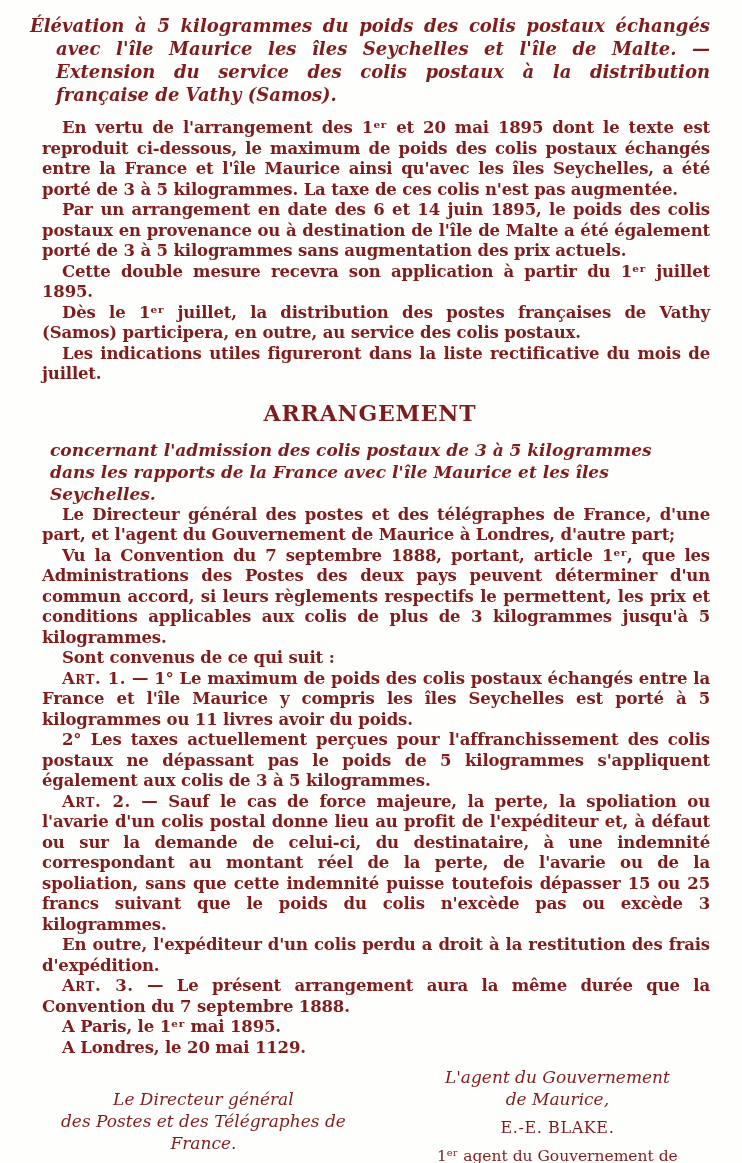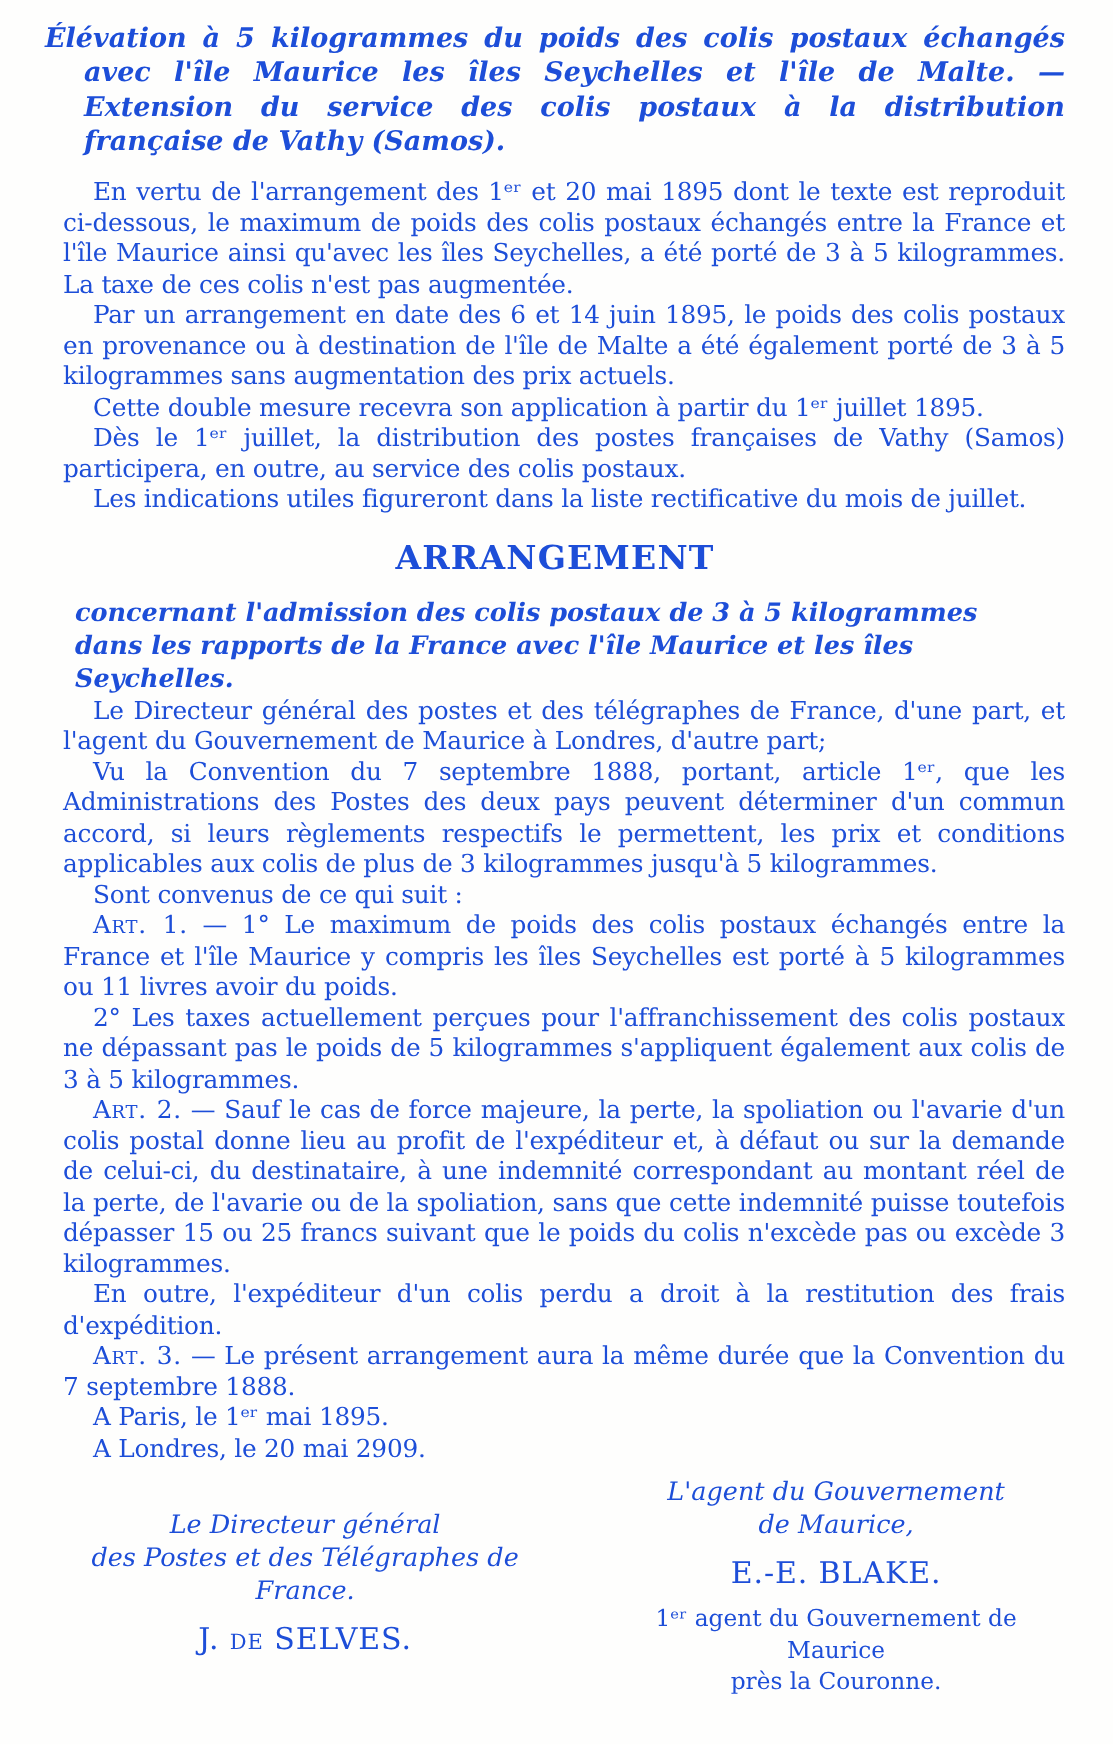--- a/index.html
+++ b/index.html
@@ -12,39 +12,40 @@
     height: 1163px;
     overflow: hidden;
   }
   .page {
     box-sizing: border-box;
     width: 742px;
     height: 1163px;
     padding: 14px 32px 0 30px;
     background: #fefefd;
     font-family: "DejaVu Serif", "Liberation Serif", serif;
-    color: #1d4ed8;
+    color: #7f1d1d;
   }
   .doc-title {
     font-weight: bold;
     font-style: italic;
     font-size: 18px;
     line-height: 23px;
     padding-left: 26px;
     text-indent: -26px;
     margin: 0 0 12px 0;
     text-align: justify;
   }
   p.body {
     font-size: 16.5px;
     line-height: 20.5px;
     letter-spacing: -0.15px;
     text-align: justify;
     margin: 0 0 0 12px;
     text-indent: 20px;
+    font-weight: bold;
   }
   p.noj { text-align: left; }
   .mt-sm { margin-top: 6px; }
   .mt-md { margin-top: 10px; }
   .mt-lg { margin-top: 14px; }
   .sc { font-variant: small-caps; letter-spacing: 0.5px; }
   .heading {
     text-align: center;
     font-size: 22px;
     font-weight: bold;
@@ -67,21 +68,21 @@
   .sig-col { box-sizing: border-box; text-align: center; }
   .sig-col.left { width: 51%; padding-top: 22px; }
   .sig-col.right { width: 49%; padding-left: 28px; }
   .sig-role {
     font-style: italic;
     font-size: 17px;
     line-height: 22px;
     margin: 0;
   }
   .sig-name {
-    font-size: 20px;
+    font-size: 16px;
     letter-spacing: 0.6px;
     margin: 8px 0 0 0;
   }
   .sig-name.smallcaps { font-variant: small-caps; }
   .sig-title {
     font-size: 15.5px;
     line-height: 21px;
     margin: 9px 0 0 0;
   }
 </style>
@@ -110,21 +111,21 @@
 
   <p class="body mt-md">2° Les taxes actuellement perçues pour l'affranchissement des colis postaux ne dépassant pas le poids de 5 kilogrammes s'appliquent également aux colis de 3 à 5 kilogrammes.</p>
 
   <p class="body mt-lg"><span class="sc">Art. 2.</span><span> — Sauf le cas de force majeure, la perte, la spoliation ou l'avarie d'un colis postal donne lieu au profit de l'expéditeur et, à défaut ou sur la demande de celui-ci, du destinataire, à une indemnité correspondant au montant réel de la perte, de l'avarie ou de la spoliation, sans que cette indemnité puisse toutefois dépasser 15 ou 25 francs suivant que le poids du colis n'excède pas ou excède 3 kilogrammes.</span></p>
 
   <p class="body mt-sm">En outre, l'expéditeur d'un colis perdu a droit à la restitution des frais d'expédition.</p>
 
   <p class="body mt-lg"><span class="sc">Art. 3.</span><span> — Le présent arrangement aura la même durée que la Convention du 7 septembre 1888.</span></p>
 
   <p class="body noj mt-sm">A Paris, le 1ᵉʳ mai 1895.</p>
-  <p class="body noj">A Londres, le 20 mai 2909.</p>
+  <p class="body noj">A Londres, le 20 mai 1129.</p>
 
   <div class="sig-row">
     <div class="sig-col left">
       <p class="sig-role">Le Directeur général</p>
       <p class="sig-role">des Postes et des Télégraphes de France.</p>
       <p class="sig-name smallcaps">J. de SELVES.</p>
     </div>
     <div class="sig-col right">
       <p class="sig-role">L'agent du Gouvernement</p>
       <p class="sig-role">de Maurice,</p>

